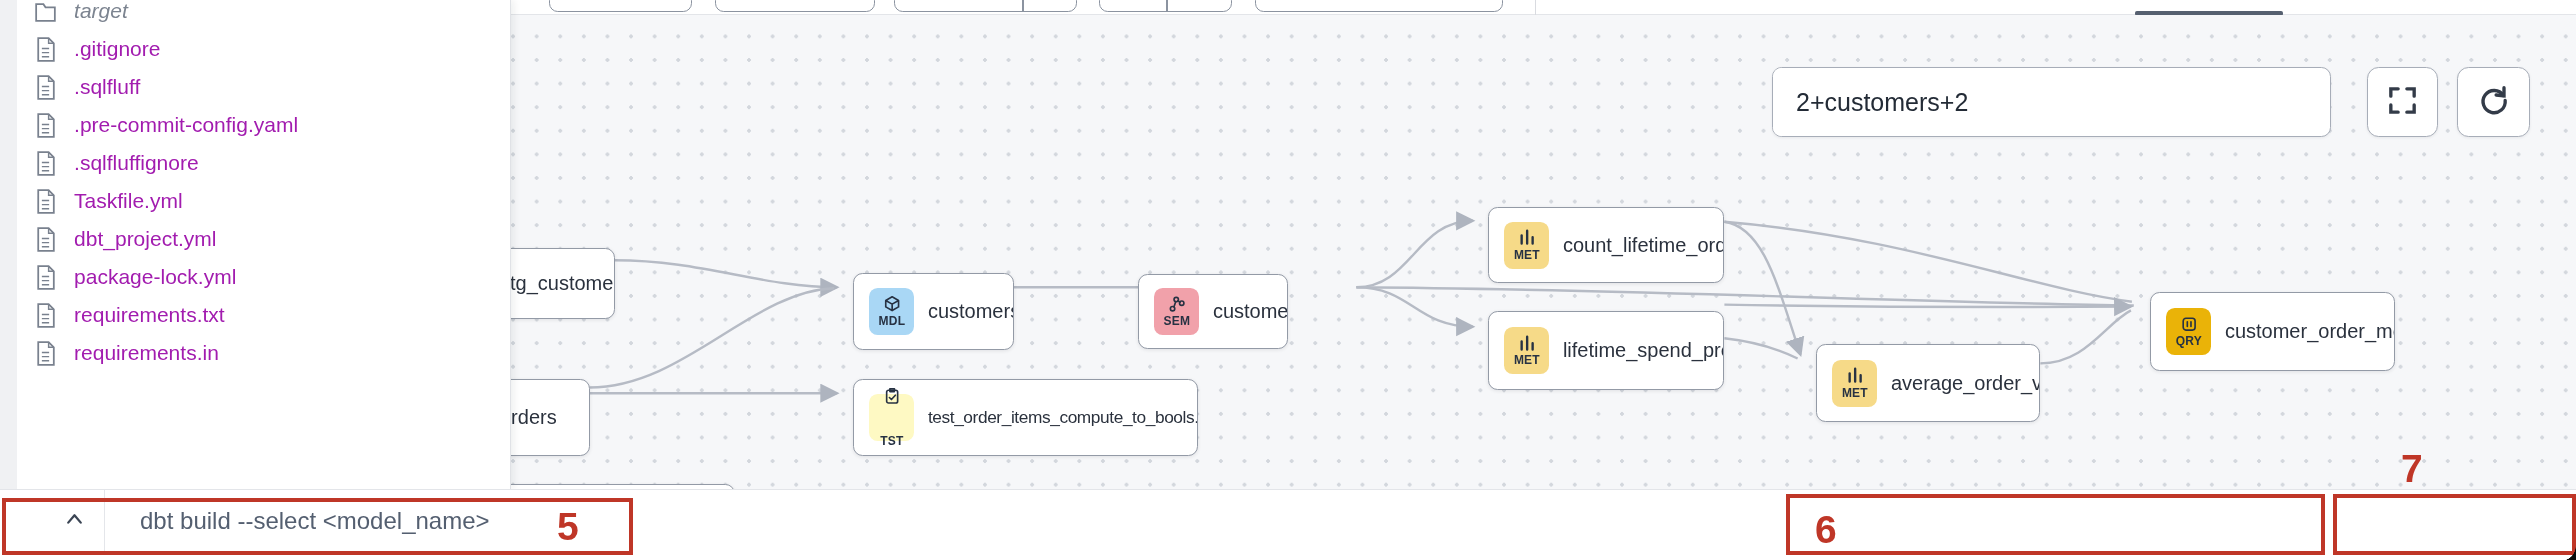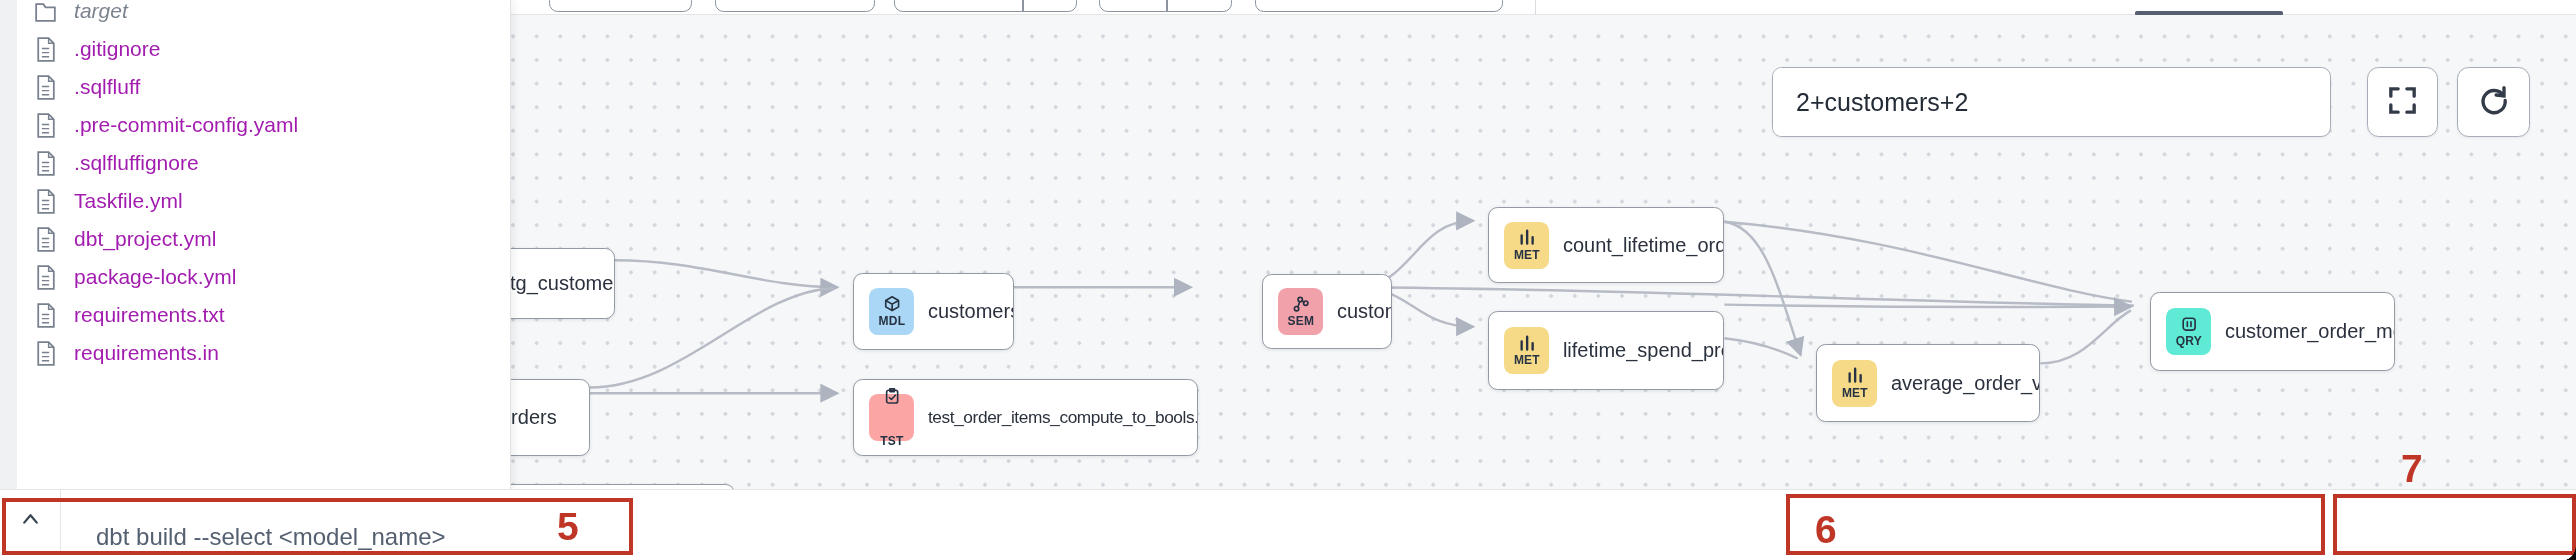--- a/index.html
+++ b/index.html
@@ -54,21 +54,21 @@
     border-right:1px solid #e0e2e6; box-shadow:2.9px 0 7.7px rgba(20,24,31,.07); z-index:10; }
   .sidebar-gutter { position:absolute; left:0; top:0; width:17.3px; height:100%; background:#f0f1f3; }
   .file-list { position:absolute; left:17.3px; top:-7.7px; right:1px; }
   .file-row { height:38px; display:flex; align-items:center; gap:16.4px; padding-left:15.4px; cursor:pointer; }
   .file-row svg { width:25px; height:27px; stroke:#79818e; fill:none; stroke-width:1.7; flex:0 0 auto; }
   .file-name { font-size:21px; color:#a21caf; white-space:nowrap; }
   .file-row.dir .file-name { font-style:italic; color:#7c8490; }
 
   
   .bottom-bar { position:absolute; left:0; top:489px; width:2576px; height:62px; background:#fff;
-    border-top:1px solid #e3e5e9; z-index:15; display:flex; align-items:flex-end; }
+    border-top:1px solid #e3e5e9; z-index:15; display:flex; align-items:center;padding-left:44px; }
   .collapse-btn { width:60px; height:100%; display:flex; align-items:center; justify-content:center;
     cursor:pointer; background:#fff; border:none; }
   .collapse-btn svg { width:25px; height:25px; stroke:#3b4554; fill:none; stroke-width:2.2; stroke-linecap:round; stroke-linejoin:round; }
   .bb-divider { width:1px; height:100%; background:#e4e6ea; }
   .command-input { border:none; outline:none; width:462px; margin-left:35px; font-size:24px;
     color:#323c4d; font-family:"Liberation Sans", sans-serif; background:transparent; }
   .command-input::placeholder { color:#545f70; opacity:1; }
   .bb-right { margin-left:auto; display:flex; align-items:center; gap:17.3px; padding-right:17.3px; }
   .toggle { width:79px; height:39px; border:1.9px solid #434c5e; border-radius:21px; background:#fff;
     position:relative; cursor:pointer; flex:0 0 auto; }
@@ -148,32 +148,32 @@
           <span style="display: flex; align-items: center;">
             <svg viewBox="0 0 20 20" width="18.3" height="18.3" fill="none" stroke="#273243" stroke-width="1.8" stroke-linejoin="round" stroke-linecap="round">
               <path d="M10 2 L17 6 L17 13 L10 17 L3 13 L3 6 Z M3 6 L10 10 L17 6 M10 10 L10 17"></path>
             </svg>
           </span>
           <span class="k">MDL</span>
         </div>
         <span class="node-label">customers</span>
       </div>
       <div class="node" style="left: 853px; top: 355px; width: 345px; height: 77px;">
-        <div class="badge" style="background: #fca5a5; gap: 28px;">
+        <div class="badge" style="background: #fef9c3; gap: 28px;">
           <span style="display: flex; align-items: center;">
             <svg viewBox="0 0 20 20" width="18.3" height="18.3" fill="none" stroke="#273243" stroke-width="1.8" stroke-linejoin="round" stroke-linecap="round">
               <rect x="4" y="3.5" width="12" height="14" rx="2"></rect>
               <path d="M7.5 2 h5 v3 h-5 z M7 11.5 L9.2 13.7 L13.5 9"></path>
             </svg>
           </span>
           <span class="k">TST</span>
         </div>
         <span class="node-label long">test_order_items_compute_to_bools...</span>
       </div>
-      <div class="node" style="left: 1262px; top: 250px; width: 130px; height: 75px;">
+      <div class="node" style="left: 1138px; top: 250px; width: 150px; height: 75px;">
         <div class="badge" style="background: rgb(241, 161, 170);">
           <span style="display: flex; align-items: center;">
             <svg viewBox="0 0 20 20" width="18.3" height="18.3" fill="none" stroke="#273243" stroke-width="1.8" stroke-linejoin="round" stroke-linecap="round">
               <circle cx="5" cy="15" r="2.4"></circle>
               <circle cx="9" cy="5" r="2.4"></circle>
               <circle cx="15" cy="9" r="2.4"></circle>
               <path d="M6.5 13 L8.5 7.2 M10.8 6.2 L13.2 8"></path>
             </svg>
           </span>
           <span class="k">SEM</span>
@@ -207,21 +207,21 @@
           <span style="display: flex; align-items: center;">
             <svg viewBox="0 0 20 20" width="18.3" height="18.3" fill="none" stroke="#273243" stroke-width="1.8" stroke-linejoin="round" stroke-linecap="round">
               <path d="M4 17 V8 M10 17 V3 M16 17 V10" stroke-width="2.6"></path>
             </svg>
           </span>
           <span class="k">MET</span>
         </div>
         <span class="node-label">average_order_value</span>
       </div>
       <div class="node" style="left: 2150px; top: 268px; width: 245px; height: 79px;">
-        <div class="badge" style="background: #5eead4;">
+        <div class="badge" style="background: #eab308;">
           <span style="display: flex; align-items: center;">
             <svg viewBox="0 0 20 20" width="18.3" height="18.3" fill="none" stroke="#273243" stroke-width="1.8" stroke-linejoin="round" stroke-linecap="round">
               <rect x="3.5" y="3.5" width="13" height="13" rx="3"></rect>
               <path d="M8 7.5 V12.5 M12 7.5 V12.5"></path>
             </svg>
           </span>
           <span class="k">QRY</span>
         </div>
         <span class="node-label">customer_order_metrics</span>
       </div>

